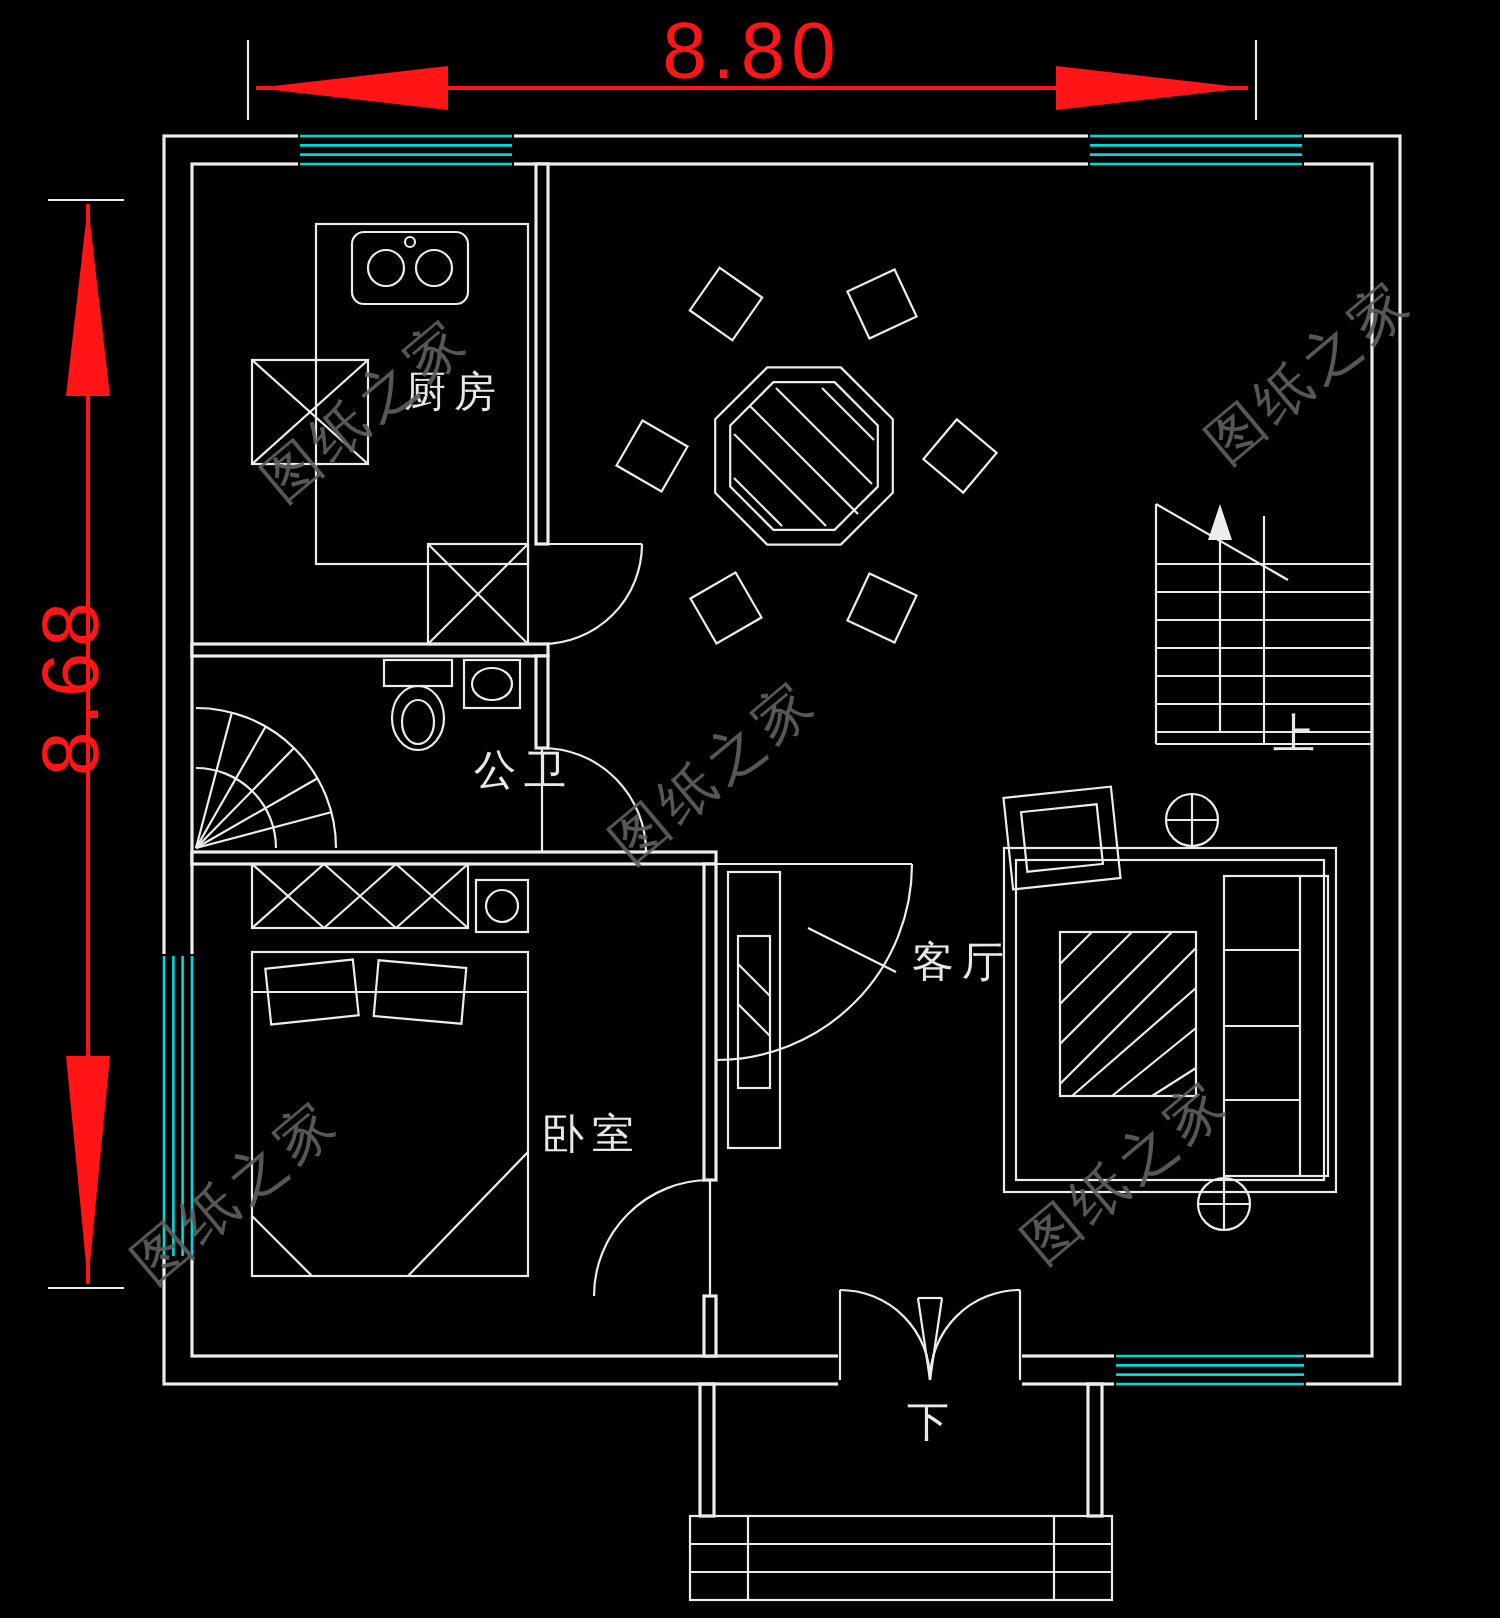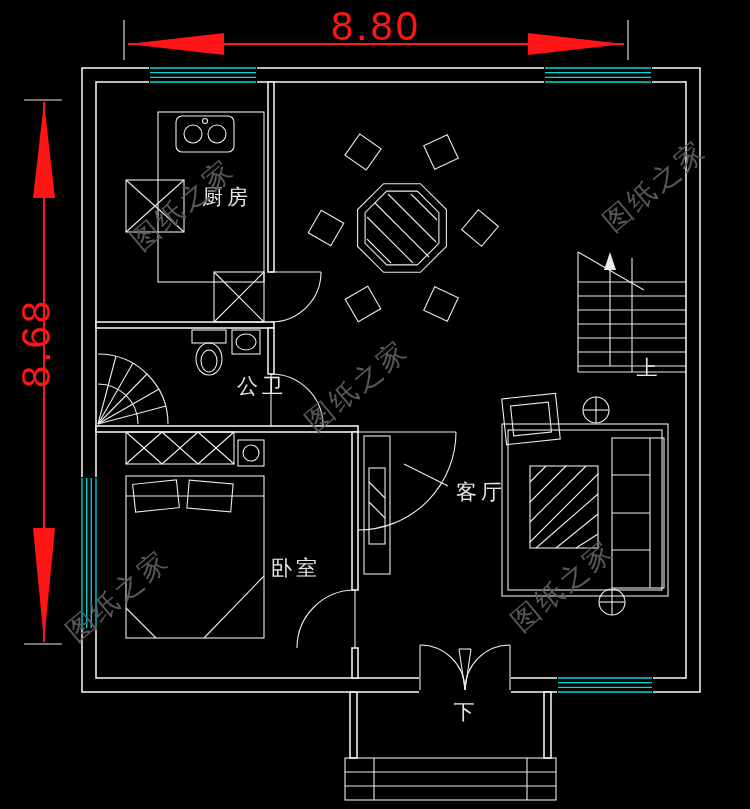--- a/index.html
+++ b/index.html
@@ -298,21 +298,21 @@
       <line x1="404" y1="464" x2="448" y2="486"></line>
     </g>
   </svg>
 
   <div class="dim" style="left:330px;top:4px;width:92px;">8.80</div>
   <div class="dim dim-left" style="left:-10px;top:321px;width:92px;">8.68</div>
 
   <div class="room-label" style="left:187px;top:183px;width:80px;">厨房</div>
   <div class="room-label" style="left:222px;top:372px;width:80px;">公卫</div>
   <div class="room-label" style="left:256px;top:554px;width:80px;">卧室</div>
-  <div class="room-label" style="left:441px;top:478px;width:80px;">客厅</div>
+  <div class="room-label" style="left:441px;top:468px;width:80px;">客厅</div>
   <div class="room-label" style="left:629px;top:354px;width:40px;">上</div>
   <div class="room-label" style="left:444px;top:698px;width:44px;">下</div>
 
   <div class="wm" style="left:117px;top:188px;width:132px;">图纸之家</div>
   <div class="wm" style="left:589px;top:169px;width:132px;">图纸之家</div>
   <div class="wm" style="left:291px;top:369px;width:132px;">图纸之家</div>
   <div class="wm" style="left:52px;top:579px;width:132px;">图纸之家</div>
   <div class="wm" style="left:497px;top:569px;width:132px;">图纸之家</div>
 </div>
 

